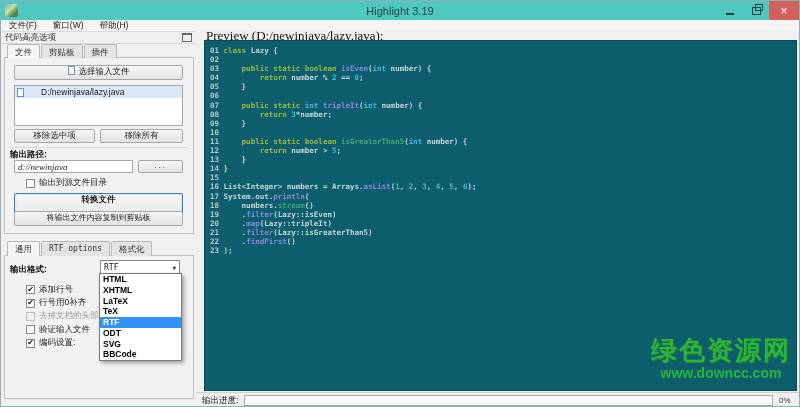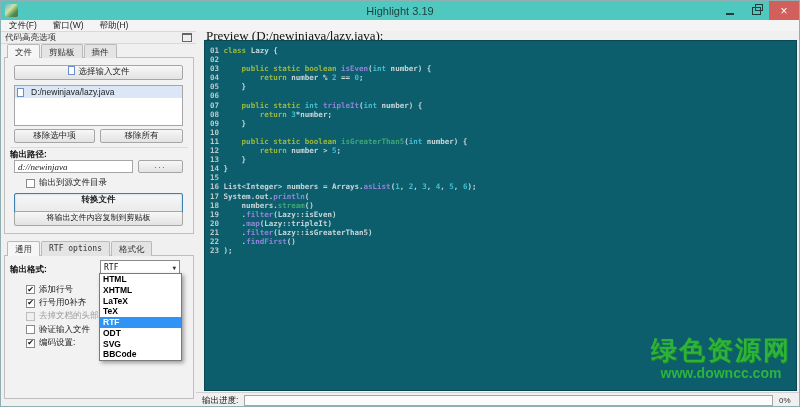--- a/index.html
+++ b/index.html
@@ -35,21 +35,21 @@
   .tab.active{background:#f6f6f6;}
   
   .frame{position:absolute;background:#f2f2f2;border:1px solid #bfbfbf;}
   .frame1{left:3px;top:56px;width:188px;height:175px;}
   .frame2{left:3px;top:254px;width:188px;height:142px;}
   .btn{position:absolute;font-size:8.5px;background:linear-gradient(#f7f7f7,#e3e3e3);border:1px solid #a6a6a6;
        border-radius:2px;color:#222;display:flex;justify-content:center;gap:4px;
        font-family:"Liberation Sans",sans-serif;padding:0;box-sizing:border-box;}
   .selbtn{left:9px;top:7px;width:169px;height:15px;}
   .filelist{position:absolute;left:9px;top:27px;width:169px;height:41px;background:#fff;border:1px solid #a6a6a6;box-sizing:border-box;}
-  .fitem{height:12px;display:flex;align-items:center;gap:7px;background:#dbe7f7;font-size:8.5px;color:#222;padding:0 2px;}
+  .fitem{height:12px;display:flex;align-items:center;gap:17px;background:#dbe7f7;font-size:8.5px;color:#222;padding:0 2px;}
   .docicon{width:7px;height:9px;background:#fff;border:1px solid #6b8fc9;box-sizing:border-box;flex:none;}
   .rm1{left:9px;top:71px;width:81px;height:14px;}
   .rm2{left:95px;top:71px;width:83px;height:14px;}
   .sep{position:absolute;left:5px;top:89px;width:178px;height:1px;background:#dcdcdc;}
   .outlbl{position:absolute;left:5px;top:91px;font-size:8.5px;font-weight:bold;color:#111;}
   .pathinput{position:absolute;left:9px;top:102px;width:119px;height:13px;background:#fff;border:1px solid #a6a6a6;
              font-family:"Liberation Serif",serif;font-style:italic;font-size:9px;line-height:12px;color:#222;
              padding:0 3px;box-sizing:border-box;}
   .browse{left:133px;top:102px;width:45px;height:13px;font-size:8px;letter-spacing:2px;}
   .cbrow{display:flex;align-items:center;gap:4px;font-size:8.5px;color:#222;padding-left:12px;}

